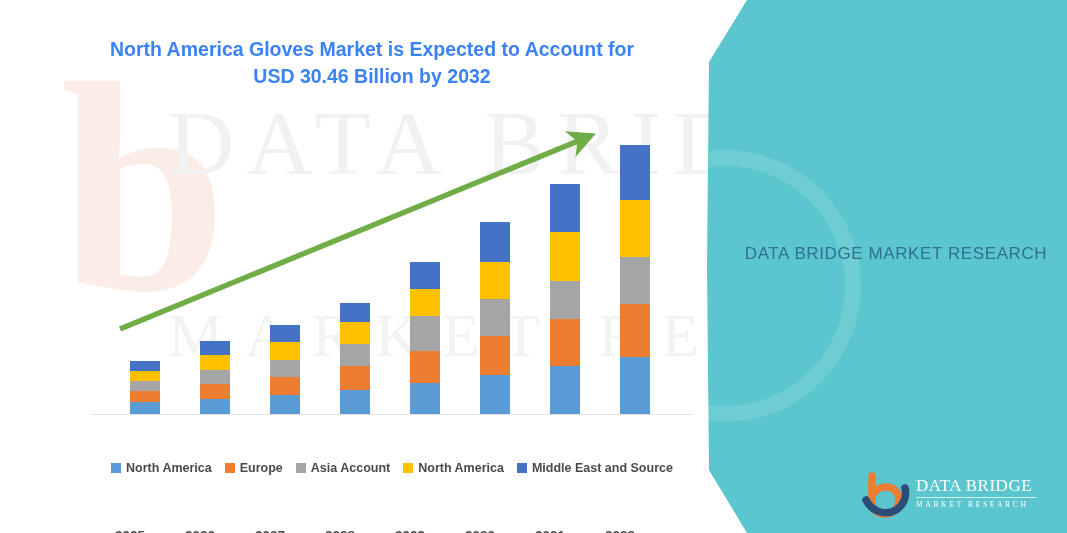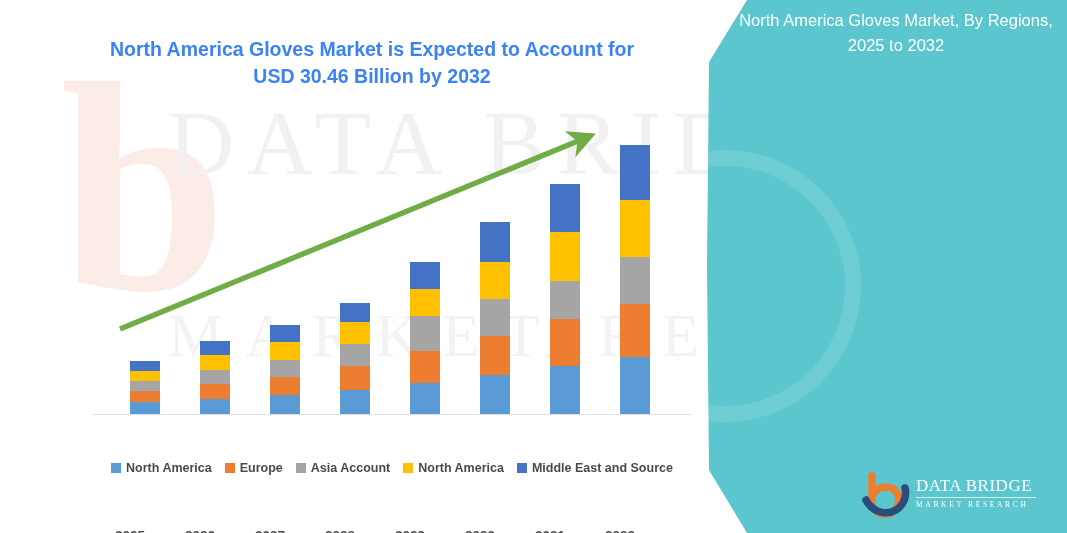--- a/index.html
+++ b/index.html
@@ -206,22 +206,22 @@
       </div>
     </div>
 
   <div class="foot">
   </div>
 
   <div class="panel-bg">
     <div class="panel"></div>
     <div class="panel-arc"></div>
 
-    <div class="panel-title">North America Gloves Market, By Regions, 2025 to 2032</div>
-
+
+    <div class="dbmr">DATA BRIDGE MARKET RESEARCH</div>
   </div>
 
   <div class="logo">
     <svg width="52" height="46" viewBox="0 0 52 46">
       <path d="M10,4 L10,30 C10,38 16,42 23,42 C31,42 37,36 37,28 C37,20 31,15 24,15 C19,15 15,17 13,20" fill="none" stroke="#ed7d31" stroke-width="7.5" stroke-linecap="round"></path>
       <path d="M4,28 C10,40 24,44 34,38 C42,33 45,24 43,16" fill="none" stroke="#2a4d7a" stroke-width="7.5" stroke-linecap="round"></path>
     </svg>
     <div class="logo-txt">
       <div class="logo-l1">DATA BRIDGE</div>
       <div class="logo-rule"></div>

